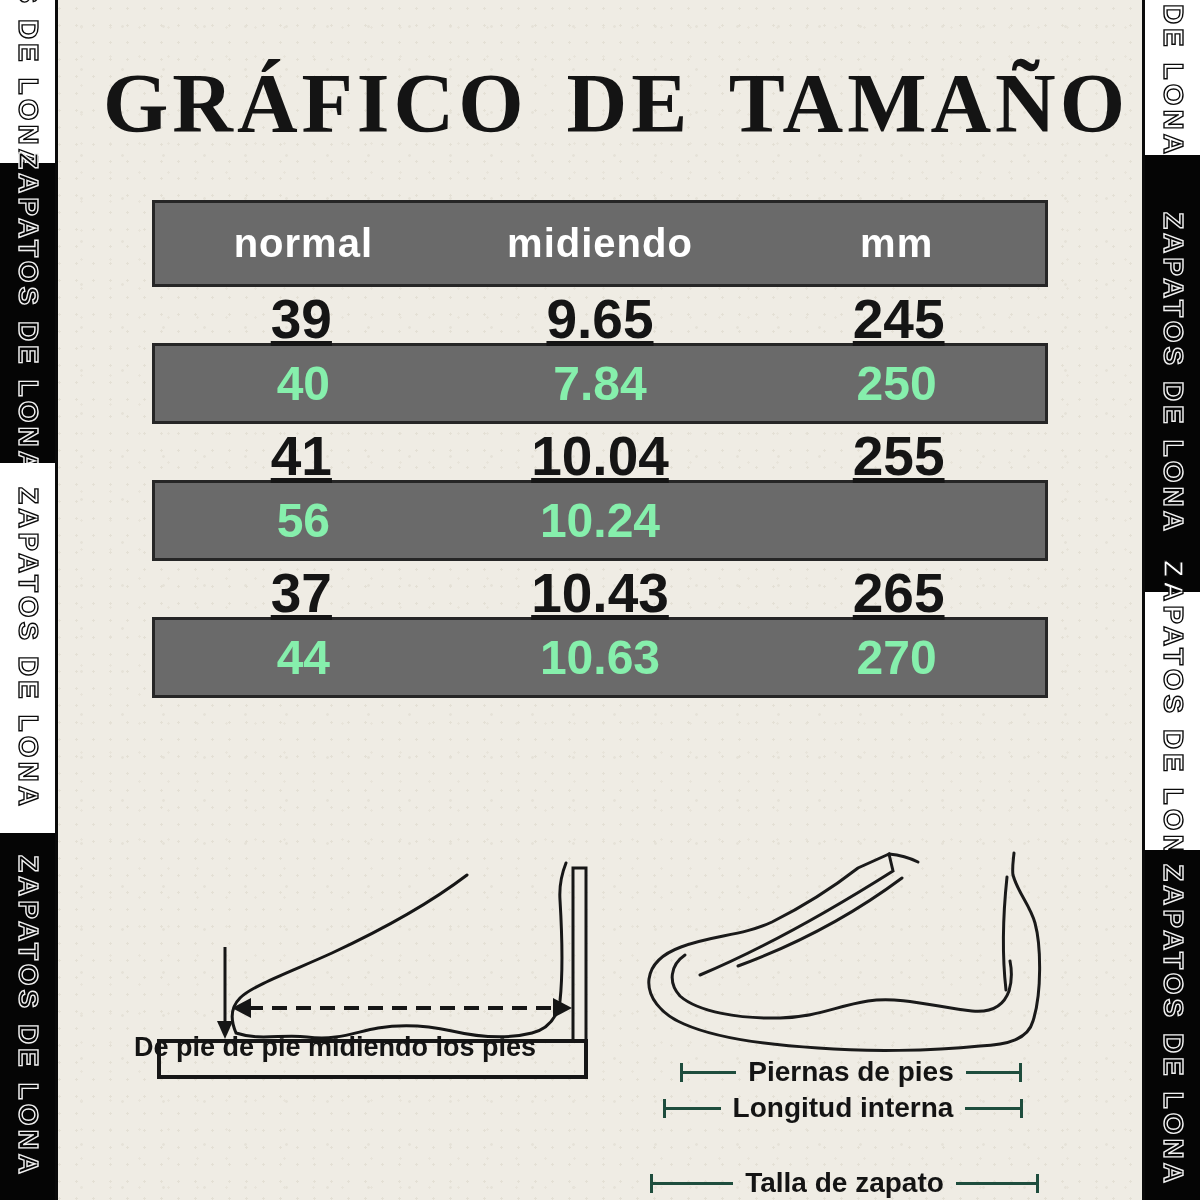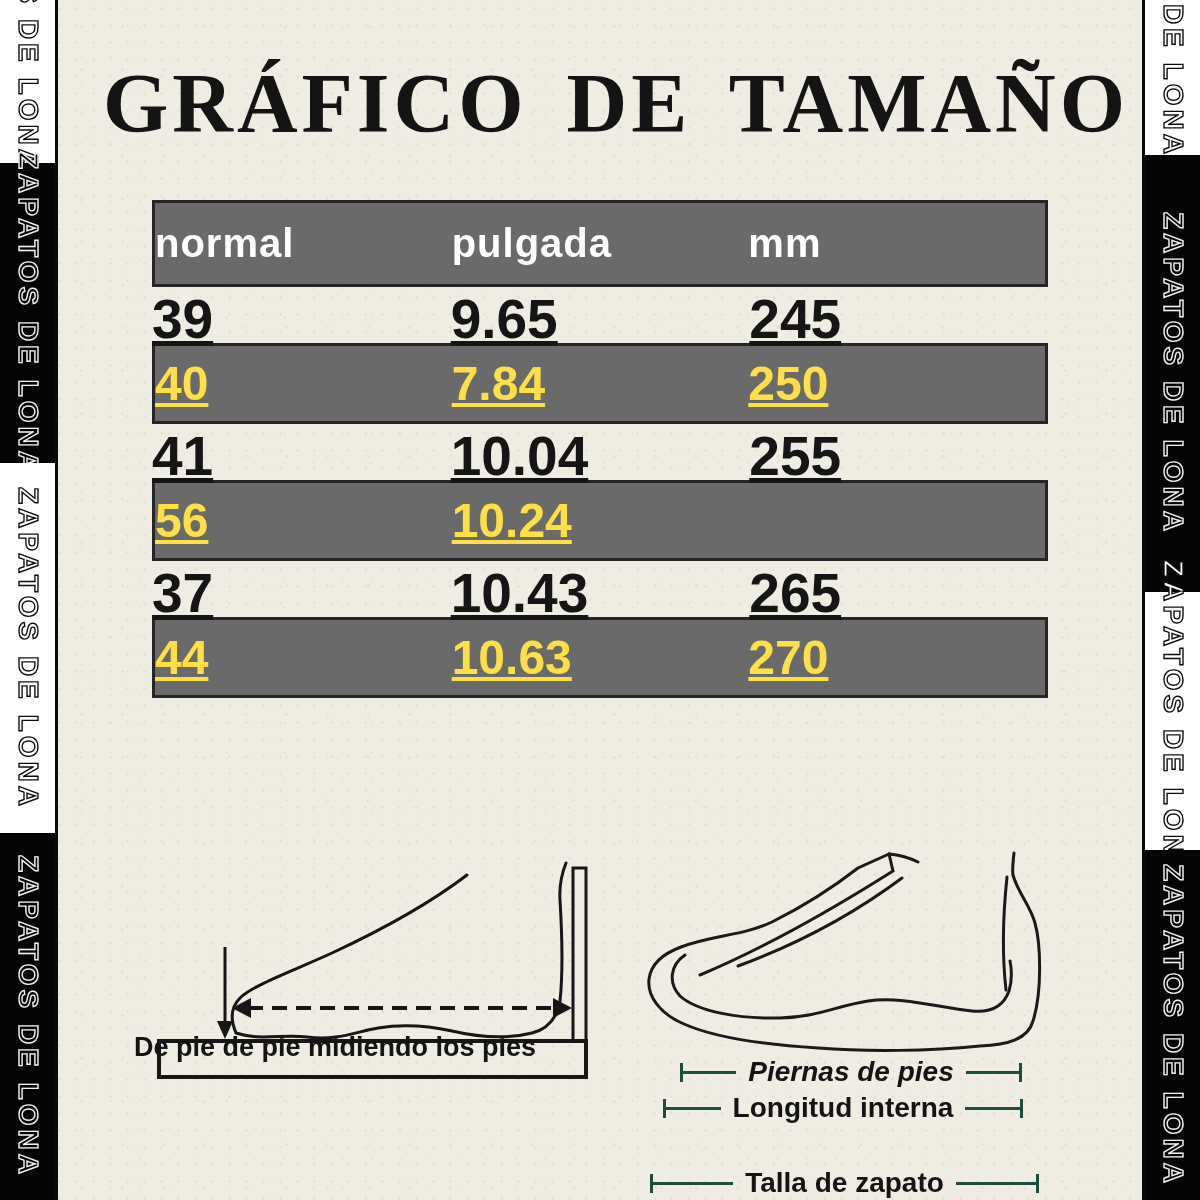--- a/index.html
+++ b/index.html
@@ -35,47 +35,47 @@
   
   .title{
     position:absolute;top:34px;left:0;width:100%;margin:16px;
     text-align:center;font-family:"Liberation Serif",serif;font-weight:bold;
     font-size:84px;line-height:108px;letter-spacing:4px;word-spacing:14px;color:#141414;
   }
   
   .size-table{position:absolute;left:152px;top:200px;width:896px;}
   .trow{
     display:grid;grid-template-columns:1fr 1fr 1fr;align-items:center;
-    text-align:left;box-sizing:border-box;
+    text-align:center;box-sizing:border-box;
   }
   .trow.thead{
     height:87px;background:#6a6a6a;border:3px solid #262626;
     color:#ffffff;font-size:40px;font-weight:bold;letter-spacing:1px;
   }
   .trow.dark{
     height:81px;background:#6a6a6a;border:3px solid #262626;
-    color:#fde047;font-size:48px;font-weight:600;text-decoration:underline;
+    color:#86efac;font-size:48px;font-weight:600;
   }
   .trow.light{height:56px;color:#151515;font-size:55px;font-weight:600;text-decoration:underline;}
   
   .foot-svg{position:absolute;left:150px;top:855px;}
   .shoe-svg{position:absolute;left:640px;top:845px;}
   .foot-caption{
     position:absolute;left:110px;top:1032px;width:450px;text-align:center;
     font-size:27px;font-weight:bold;color:#141414;
   }
   .measure{position:absolute;display:flex;align-items:center;height:30px;}
   .measure .mline{flex:1;height:3px;background:#1e4d3d;position:relative;}
   .measure .mline.tick-l::before{
     content:"";position:absolute;left:0;top:-8px;width:3px;height:19px;background:#1e4d3d;}
   .measure .mline.tick-r::after{
     content:"";position:absolute;right:0;top:-8px;width:3px;height:19px;background:#1e4d3d;}
   .measure .mlabel{
     padding:0 12px;font-size:28px;font-weight:bold;color:#141414;white-space:nowrap;}
-  .m1{left:680px;top:1057px;width:342px;font-style:italic;}
+  .m1{left:680px;top:1057px;width:342px;}
   .m2{left:663px;top:1093px;width:360px;}
   .m3{left:650px;top:1168px;width:389px;}
 </style>
 </head>
 <body>
 
 <div class="page">
 
   <aside class="strip strip-left">
     <div class="seg seg-white" style="top:0;height:163px;">
@@ -107,21 +107,21 @@
       <span class="vtext">ZAPATOS DE LONA</span>
     </div>
   </aside>
   <div class="edge edge-right"></div>
 
   <h1 class="title">GRÁFICO DE TAMAÑO</h1>
 
   <section class="size-table">
     <div class="trow thead">
       <span>normal</span>
-      <span>pulgada</span>
+      <span>midiendo</span>
       <span>mm</span>
     </div>
     <div class="trow light">
       <span>39</span>
       <span>9.65</span>
       <span>245</span>
     </div>
     <div class="trow dark">
       <span>40</span>
       <span>7.84</span>

